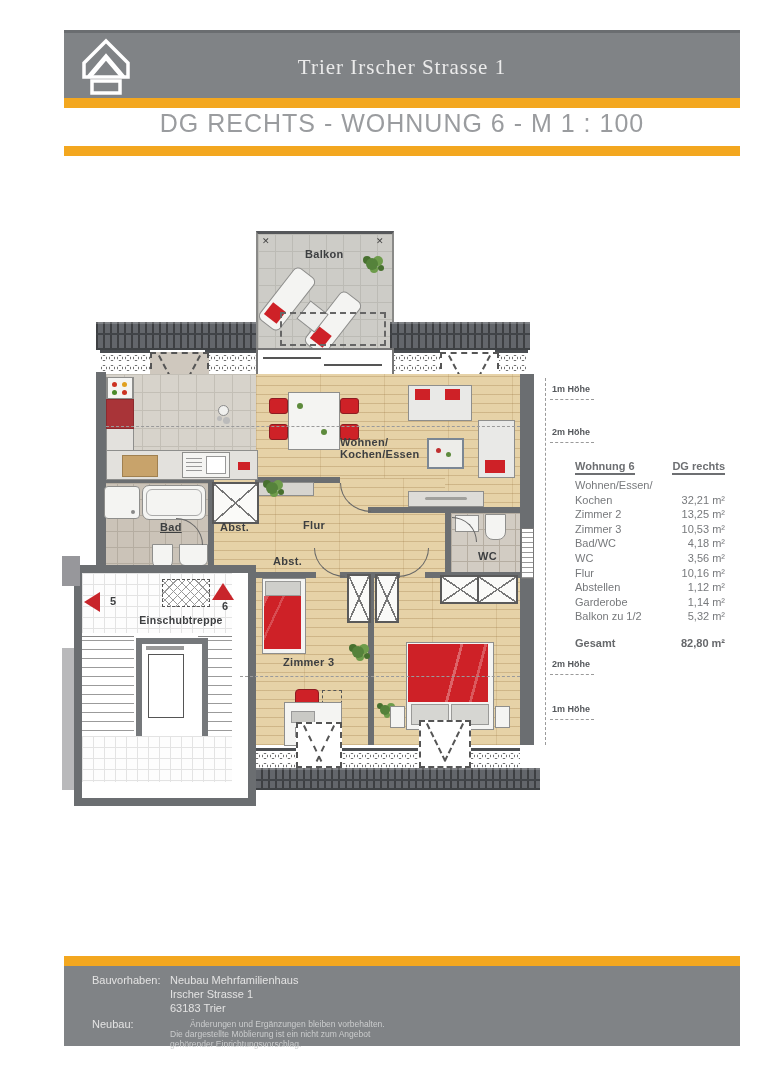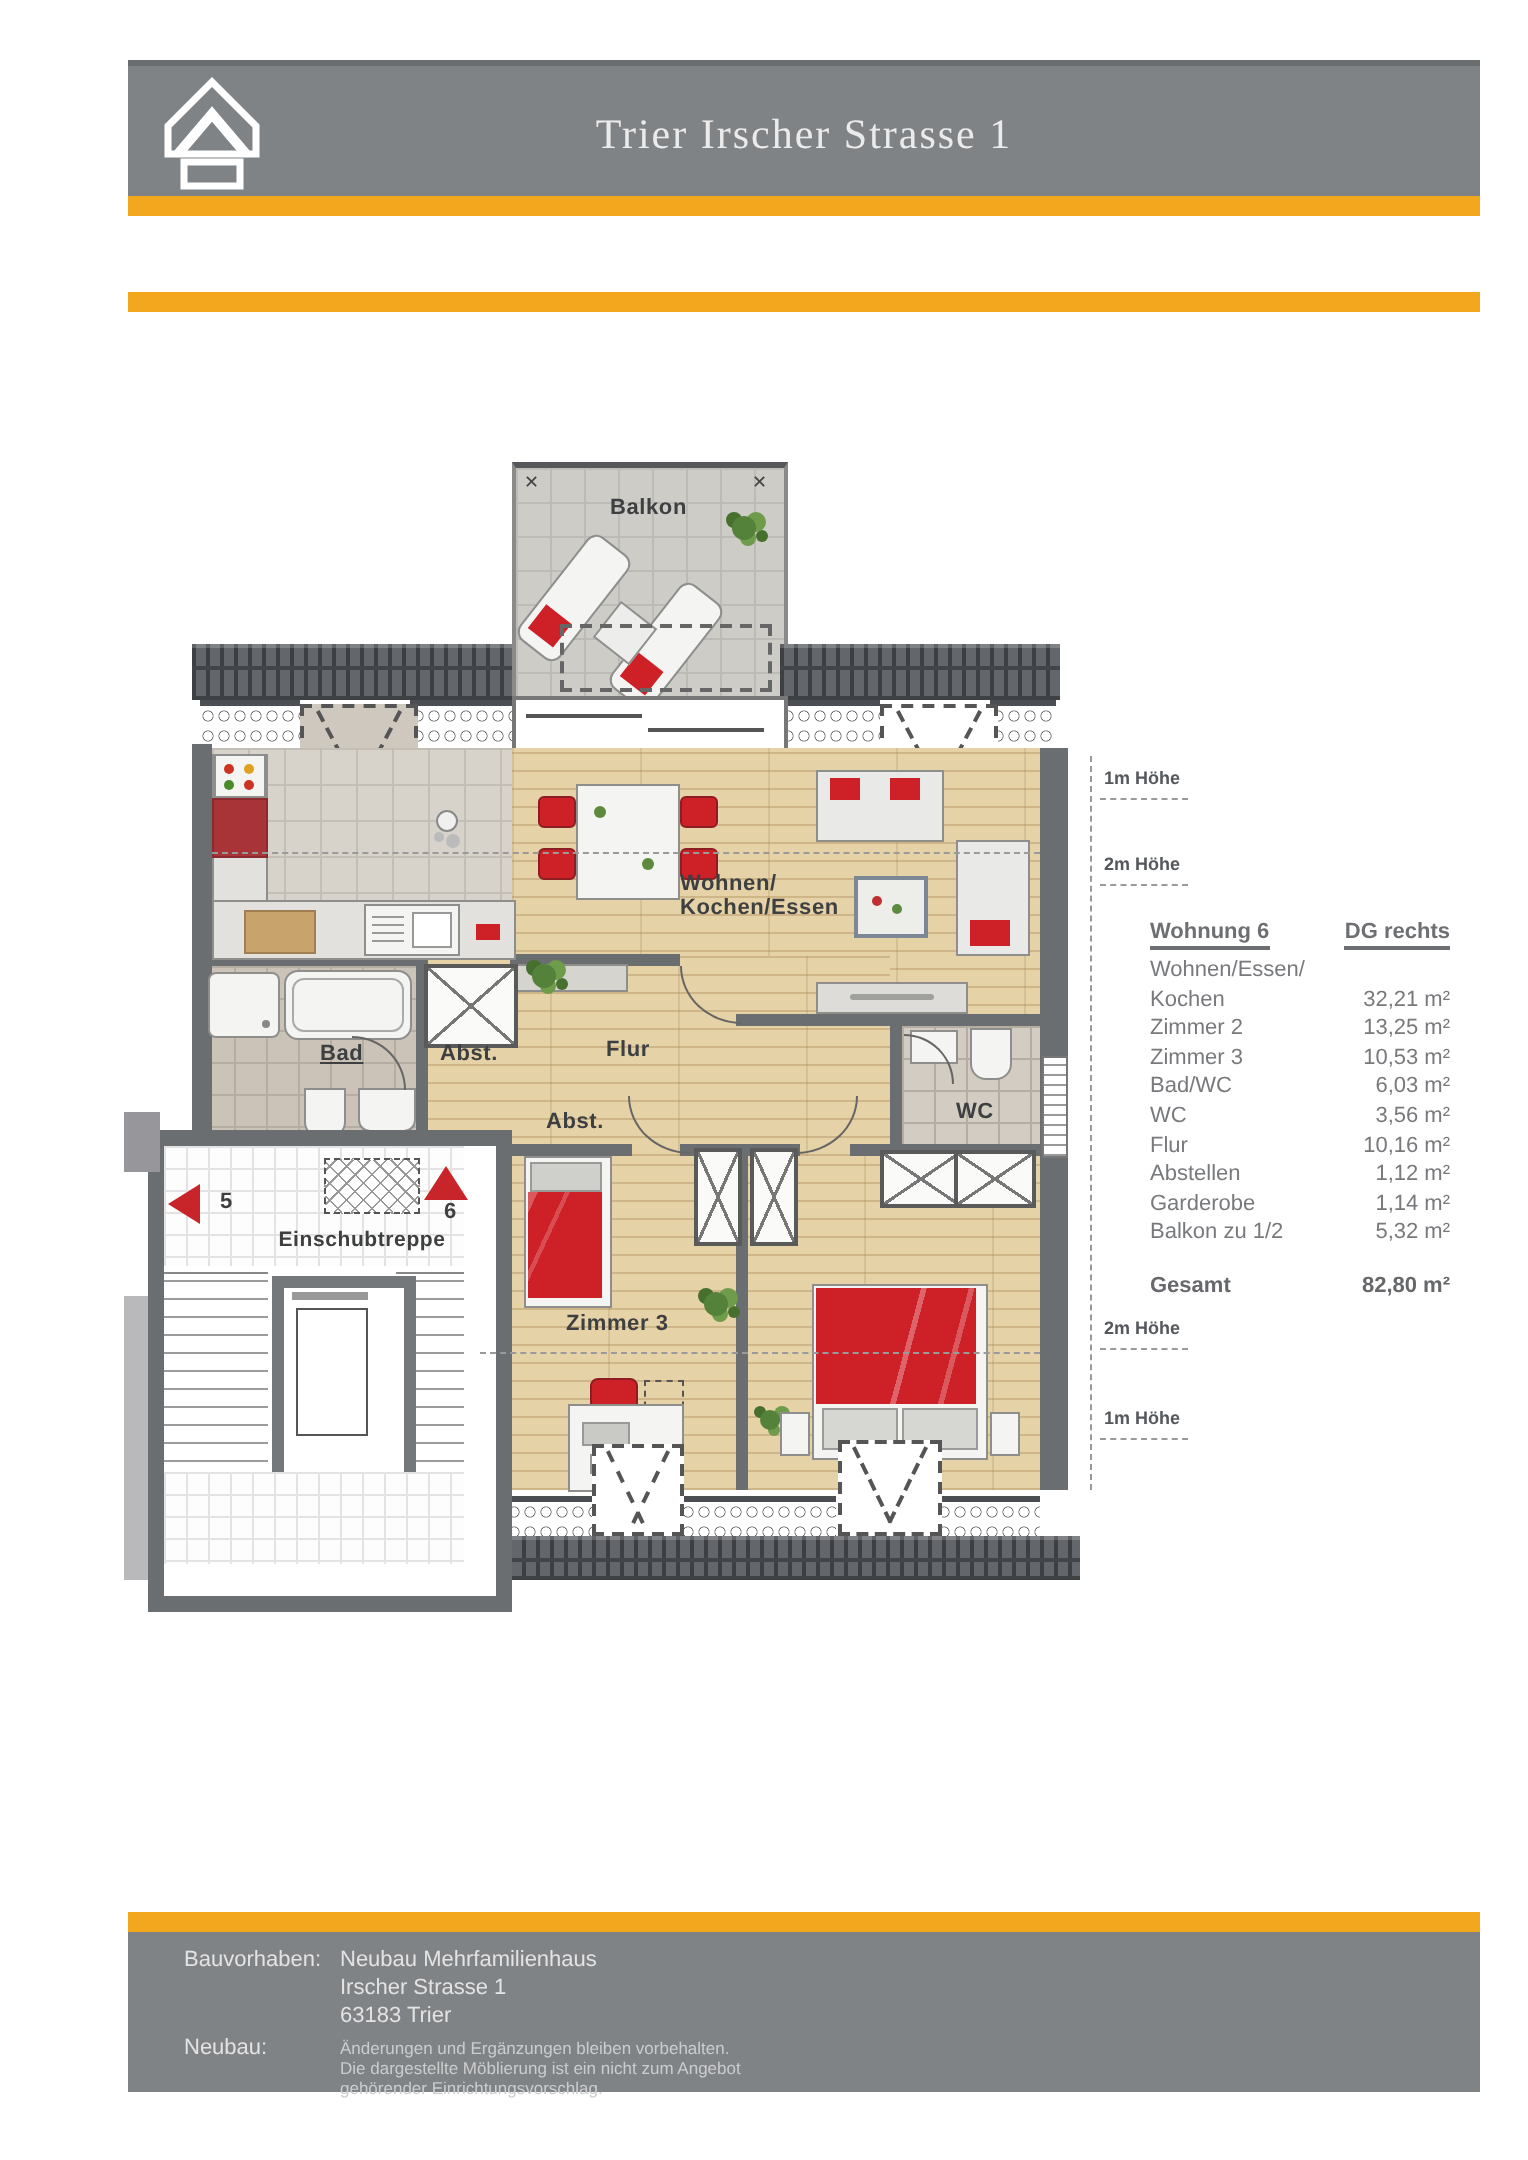--- a/index.html
+++ b/index.html
@@ -87,20 +87,21 @@
 
   <div class="band header-band">
     <svg class="abs" style="left:16px;top:5px;" width="52" height="58" viewBox="0 0 52 58">
       <path d="M26 3 L48 25 L48 39 L4 39 L4 25 Z" fill="none" stroke="#fff" stroke-width="3.5"></path>
       <path d="M9 39 L26 19 L43 39" fill="none" stroke="#fff" stroke-width="5"></path>
       <rect x="12" y="43" width="28" height="12" fill="none" stroke="#fff" stroke-width="3.5"></rect>
     </svg>
     <div class="header-title">Trier Irscher Strasse 1</div>
   </div>
   <div class="orange" style="top:98px;"></div>
+  <div class="subtitle">DG RECHTS - WOHNUNG 6 - M 1 : 100</div>
   <div class="orange" style="top:146px;"></div>
 
   <div class="tile-bal" style="left:256px;top:231px;width:134px;height:114px;"></div>
   <div class="corner-x" style="left:262px;top:236px;">✕</div>
   <div class="corner-x" style="left:376px;top:236px;">✕</div>
   <div class="plabel" style="left:305px;top:248px;">Balkon</div>
   <div class="white-furn" style="left:274px;top:266px;width:24px;height:64px;border-radius:6px;transform:rotate(38deg);">
     <div class="red abs" style="left:3px;bottom:6px;width:16px;height:15px;"></div>
   </div>
   <div class="white-furn" style="left:320px;top:290px;width:24px;height:64px;border-radius:6px;transform:rotate(38deg);">
@@ -305,21 +306,21 @@
     <div class="at-row">
         <span>Zimmer 2</span>
         <span>13,25 m²</span>
       </div>
     <div class="at-row">
         <span>Zimmer 3</span>
         <span>10,53 m²</span>
       </div>
     <div class="at-row">
         <span>Bad/WC</span>
-        <span>6,03 m²</span>
+        <span>4,18 m²</span>
       </div>
     <div class="at-row">
         <span>WC</span>
         <span>3,56 m²</span>
       </div>
     <div class="at-row">
         <span>Flur</span>
         <span>10,16 m²</span>
       </div>
     <div class="at-row">
@@ -340,18 +341,18 @@
     </div>
   </div>
 
   <div class="orange" style="top:956px;"></div>
   <div class="footer-band">
     <div class="f-label" style="top:8px;">Bauvorhaben:</div>
     <div class="f-line" style="top:8px;">Neubau Mehrfamilienhaus</div>
     <div class="f-line" style="top:22px;">Irscher Strasse 1</div>
     <div class="f-line" style="top:36px;">63183 Trier</div>
     <div class="f-label" style="top:52px;">Neubau:</div>
-    <div class="f-small" style="top:53px;">Änderungen und Ergänzungen bleiben vorbehalten.</div>
+    <div class="f-small" style="top:53px;margin-left:20px;">Änderungen und Ergänzungen bleiben vorbehalten.</div>
     <div class="f-small" style="top:63px;">Die dargestellte Möblierung ist ein nicht zum Angebot</div>
     <div class="f-small" style="top:73px;">gehörender Einrichtungsvorschlag.</div>
   </div>
 
 </div>
 
 </body></html>

